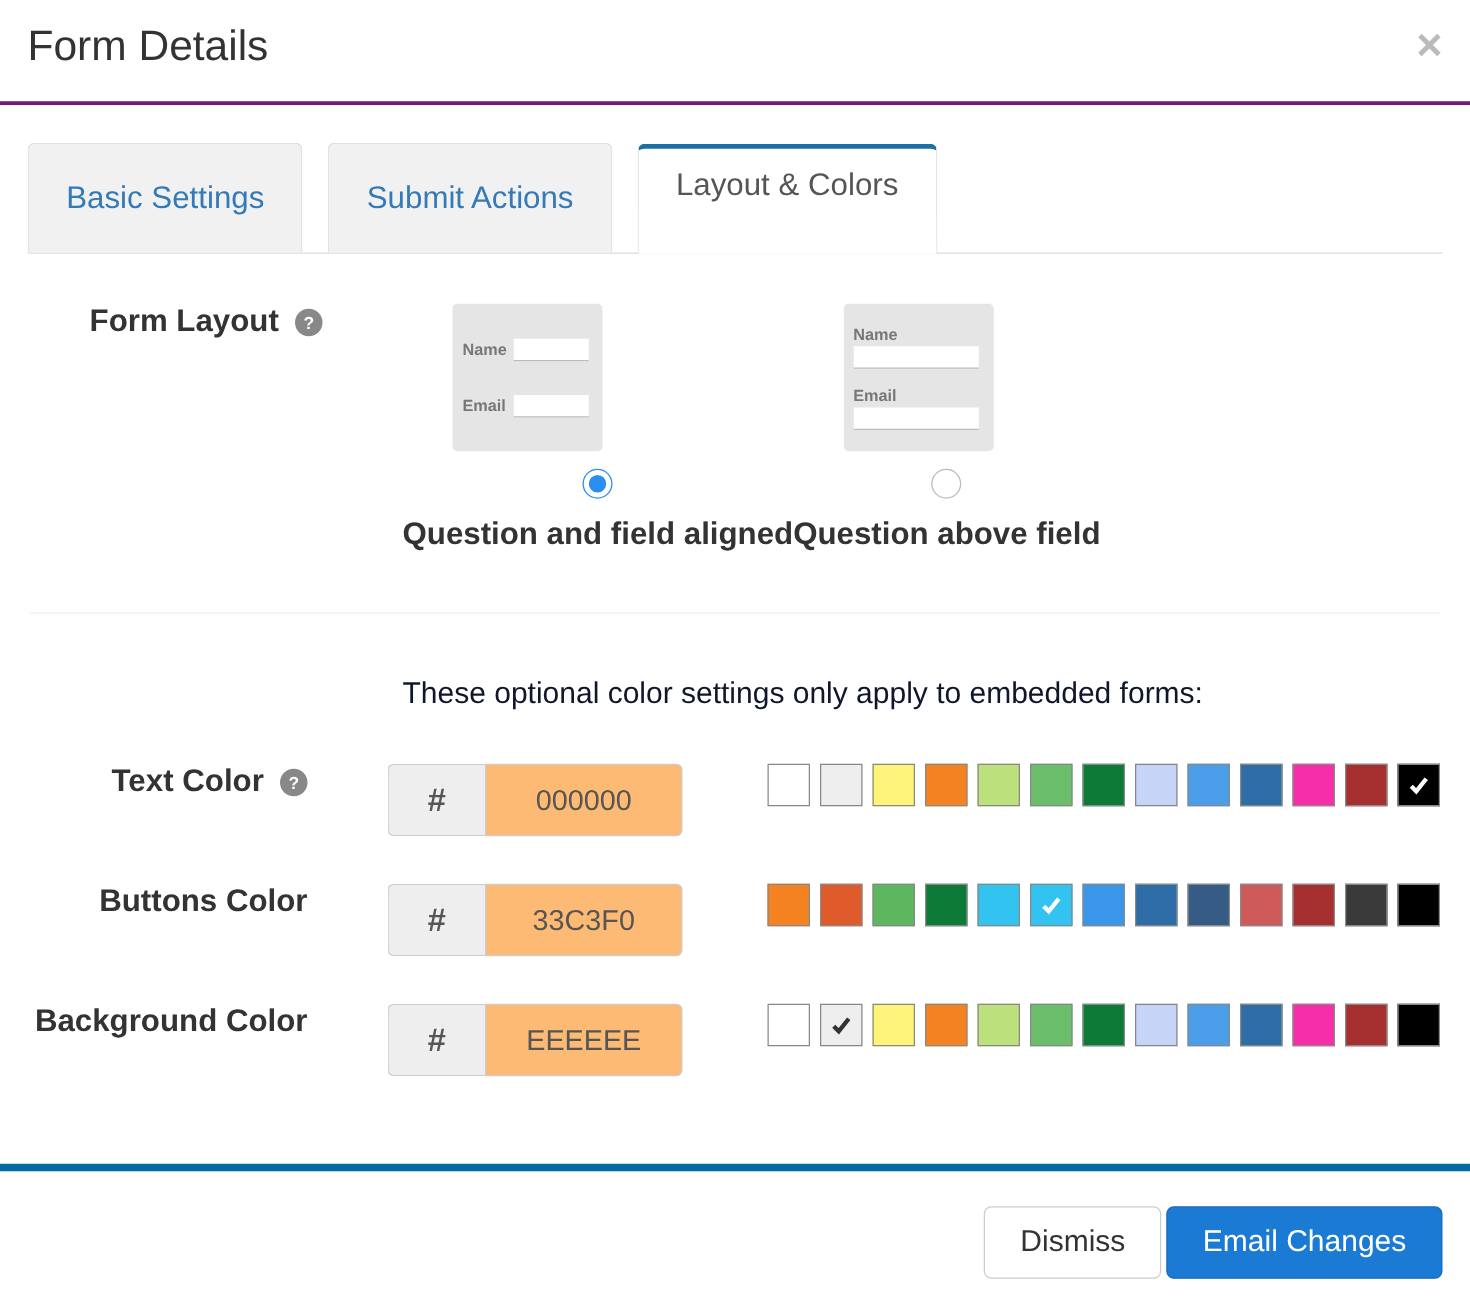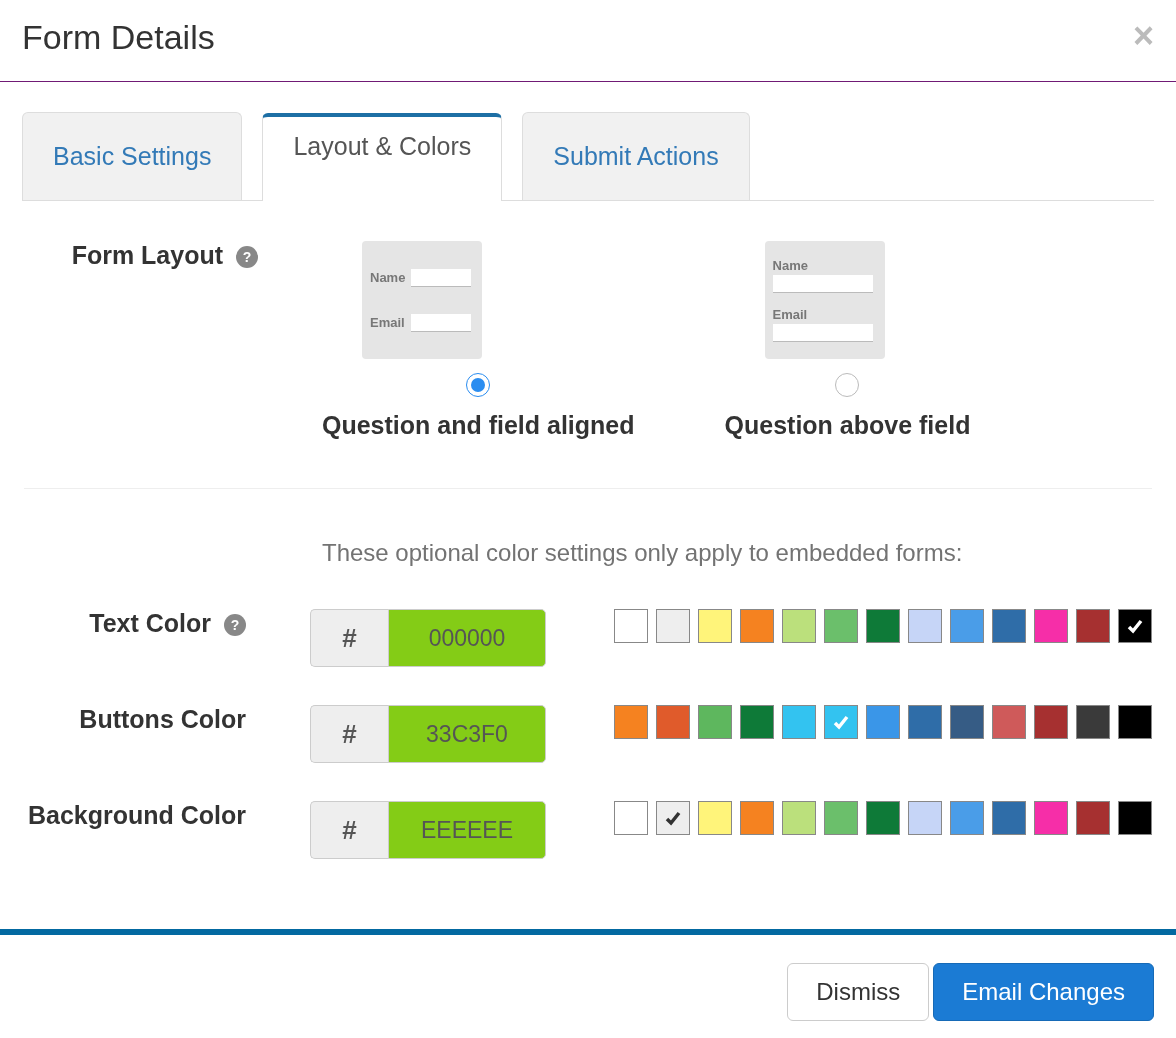--- a/index.html
+++ b/index.html
@@ -9,21 +9,21 @@
     background: #fff;
     width: 1176px;
   }
 
   
   .modal-header {
     display: flex;
     align-items: flex-start;
     justify-content: space-between;
     padding: 18px 22px 24px 22px;
-    border-bottom: 1px solid #701a75;
+    border-bottom: 3px solid #701a75;
   }
   .modal-title {
     font-size: 34px;
     font-weight: 500;
     color: #333;
   }
   .close-btn {
     font-size: 36px;
     color: #bbb;
     font-weight: 700;
@@ -92,21 +92,20 @@
     font-weight: 700;
     margin-left: 6px;
     vertical-align: 2px;
   }
 
   
   .layout-options {
     flex: 1;
     display: flex;
     align-items: flex-end;
-    gap: 90px;
     margin-left: 48px;
   }
   .layout-option {
     display: flex;
     flex-direction: column;
     align-items: flex-start;
   }
   .layout-img {
     width: 120px;
     height: 118px;
@@ -172,21 +171,21 @@
 
   hr.divider {
     border: none;
     border-top: 1px solid #eee;
     margin: 10px 0 50px 0;
   }
 
   
   .color-hint {
     font-size: 24px;
-    color: #737373;
+    color: #0f172a;
     margin-left: 298px;
     margin-bottom: 42px;
   }
   .color-row {
     display: flex;
     align-items: flex-start;
     margin-bottom: 38px;
   }
   .hash-input {
     display: flex;
@@ -203,21 +202,21 @@
     color: #555;
     display: flex;
     align-items: center;
     justify-content: center;
     border-radius: 5px 0 0 5px;
   }
   .hash-value {
     width: 158px;
     height: 58px;
     border: 1px solid #ccc;
-    background: #84cc16;
+    background: #fdba74;
     border-radius: 0 5px 5px 0;
     font-size: 23px;
     color: #555;
     padding: 0 18px;
     text-align: center;
   }
 
   .swatches {
     display: flex;
     gap: 8px;
@@ -272,22 +271,22 @@
 
 <div class="modal-header">
   <div class="modal-title">Form Details</div>
   <div class="close-btn">×</div>
 </div>
 
 <div class="modal-body">
 
   <div class="tabs">
     <div class="tab">Basic Settings</div>
+    <div class="tab">Submit Actions</div>
     <div class="tab active">Layout &amp; Colors</div>
-    <div class="tab">Submit Actions</div>
   </div>
 
   <div class="section">
     <div class="field-row" style="align-items:flex-start;">
       <div class="field-label">
         <span>Form Layout</span>
         <span class="help-icon">?</span>
       </div>
 
       <div class="layout-options">

